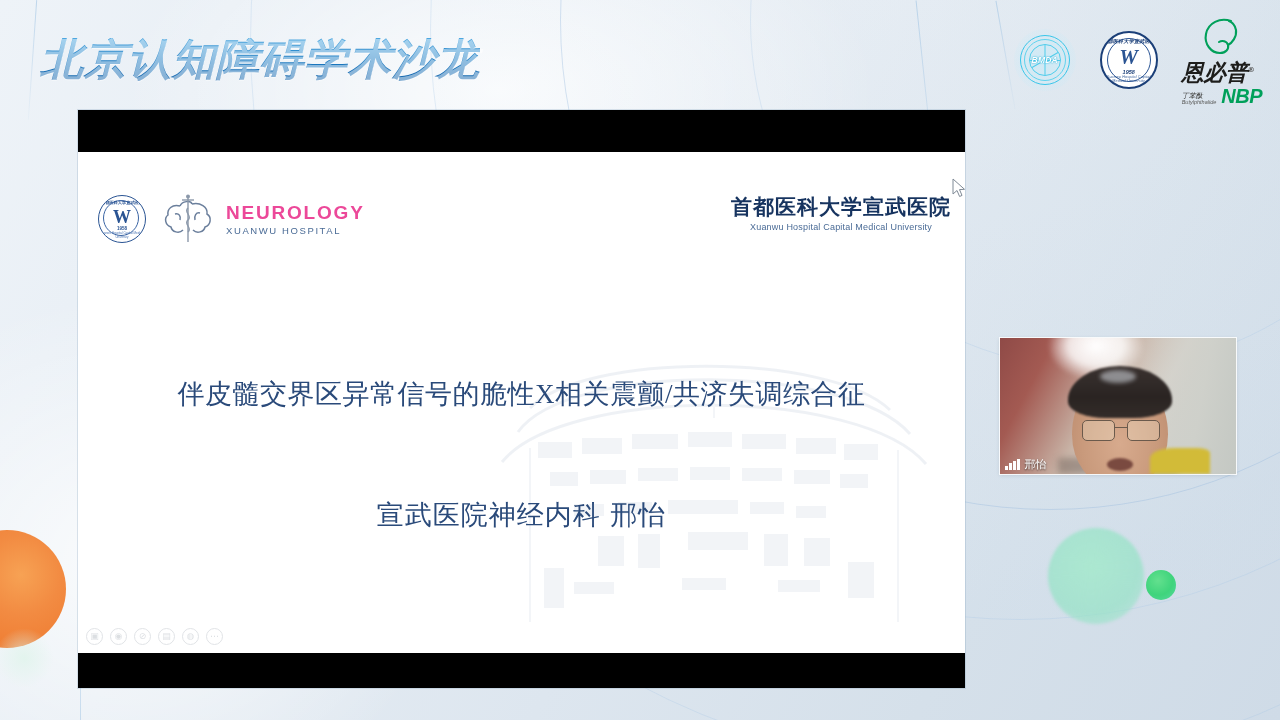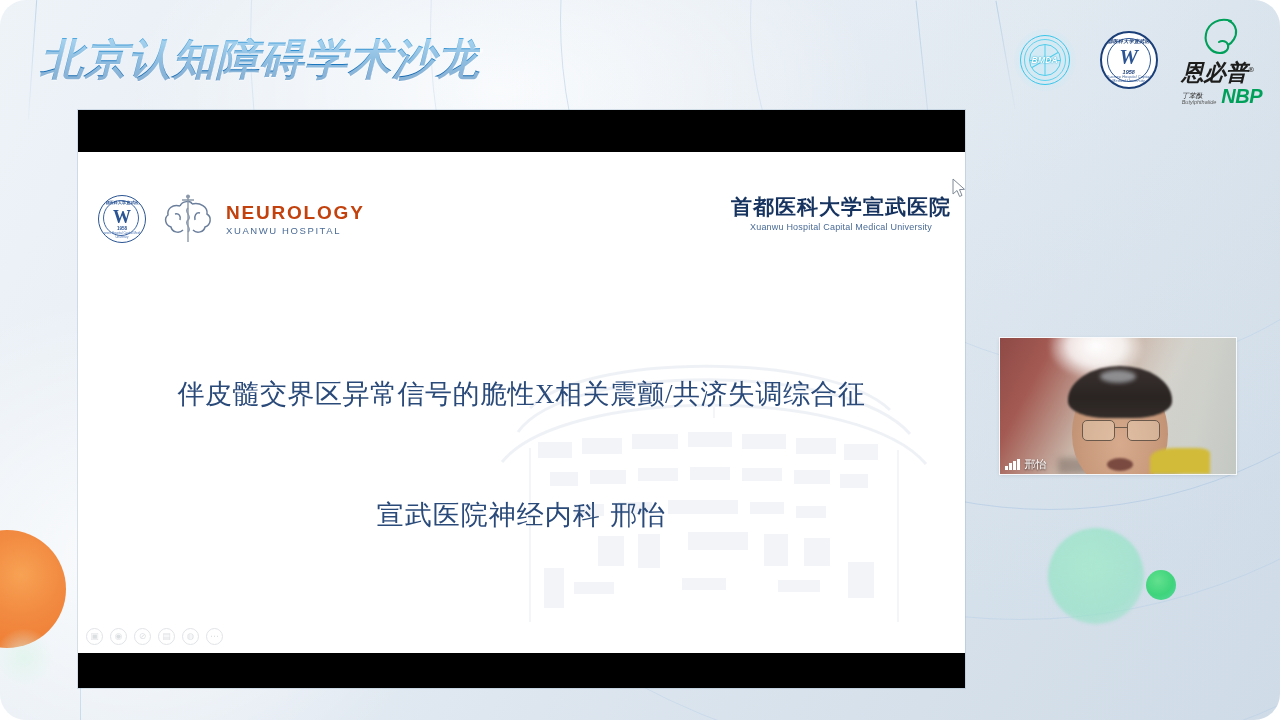--- a/index.html
+++ b/index.html
@@ -16,21 +16,20 @@
     position: relative;
     width: 1280px;
     height: 720px;
     background: linear-gradient(118deg,
         #eef3f8 0%,
         #e6edf4 28%,
         #dde6ef 55%,
         #d5e0ea 78%,
         #cfdbe7 100%);
     overflow: hidden;
-    border-radius: 26px;
   }
 
   
   .arc {
     position: absolute;
     border-radius: 50%;
     border: 1px solid rgba(150,185,220,0.38);
     background: transparent;
     pointer-events: none;
   }
@@ -248,21 +247,21 @@
   #xw-seal .inner { position: absolute; left: 4px; top: 4px; width: 36px; height: 36px; border-radius: 50%; border: .8px solid #3a64a3; }
   #xw-seal .arc-t { position: absolute; top: 3.5px; left: 0; right: 0; text-align: center; font-size: 4.2px; color: #2a5493; font-weight: bold; }
   #xw-seal .arc-b { position: absolute; bottom: 3px; left: 0; right: 0; text-align: center; font-size: 3px; color: #4a74b3; }
   #xw-seal .w { font-size: 18px; font-weight: bold; color: #2a5493; line-height: 1; font-family: "Liberation Serif", serif; margin-top: 1px; }
   #xw-seal .yr { font-size: 4.5px; color: #2a5493; font-weight: bold; }
 
   #neuro-lockup { display: flex; align-items: center; gap: 12px; }
   #neuro-lockup .brain-ico { width: 52px; height: 50px; }
   #neuro-lockup .words { display: flex; flex-direction: column; line-height: 1; }
   #neuro-lockup .t1 {
-    font-size: 19px; font-weight: bold; color: #c2410c; letter-spacing: 1.8px;
+    font-size: 19px; font-weight: bold; color: #ec4899; letter-spacing: 1.8px;
   }
   #neuro-lockup .t2 {
     font-size: 9.5px; color: #4a6b96; letter-spacing: 1.6px; margin-top: 4px;
   }
 
   
   #slide-logo-right {
     position: absolute; right: 14px; top: 44px; text-align: center;
   }
   #slide-logo-right .cn {

